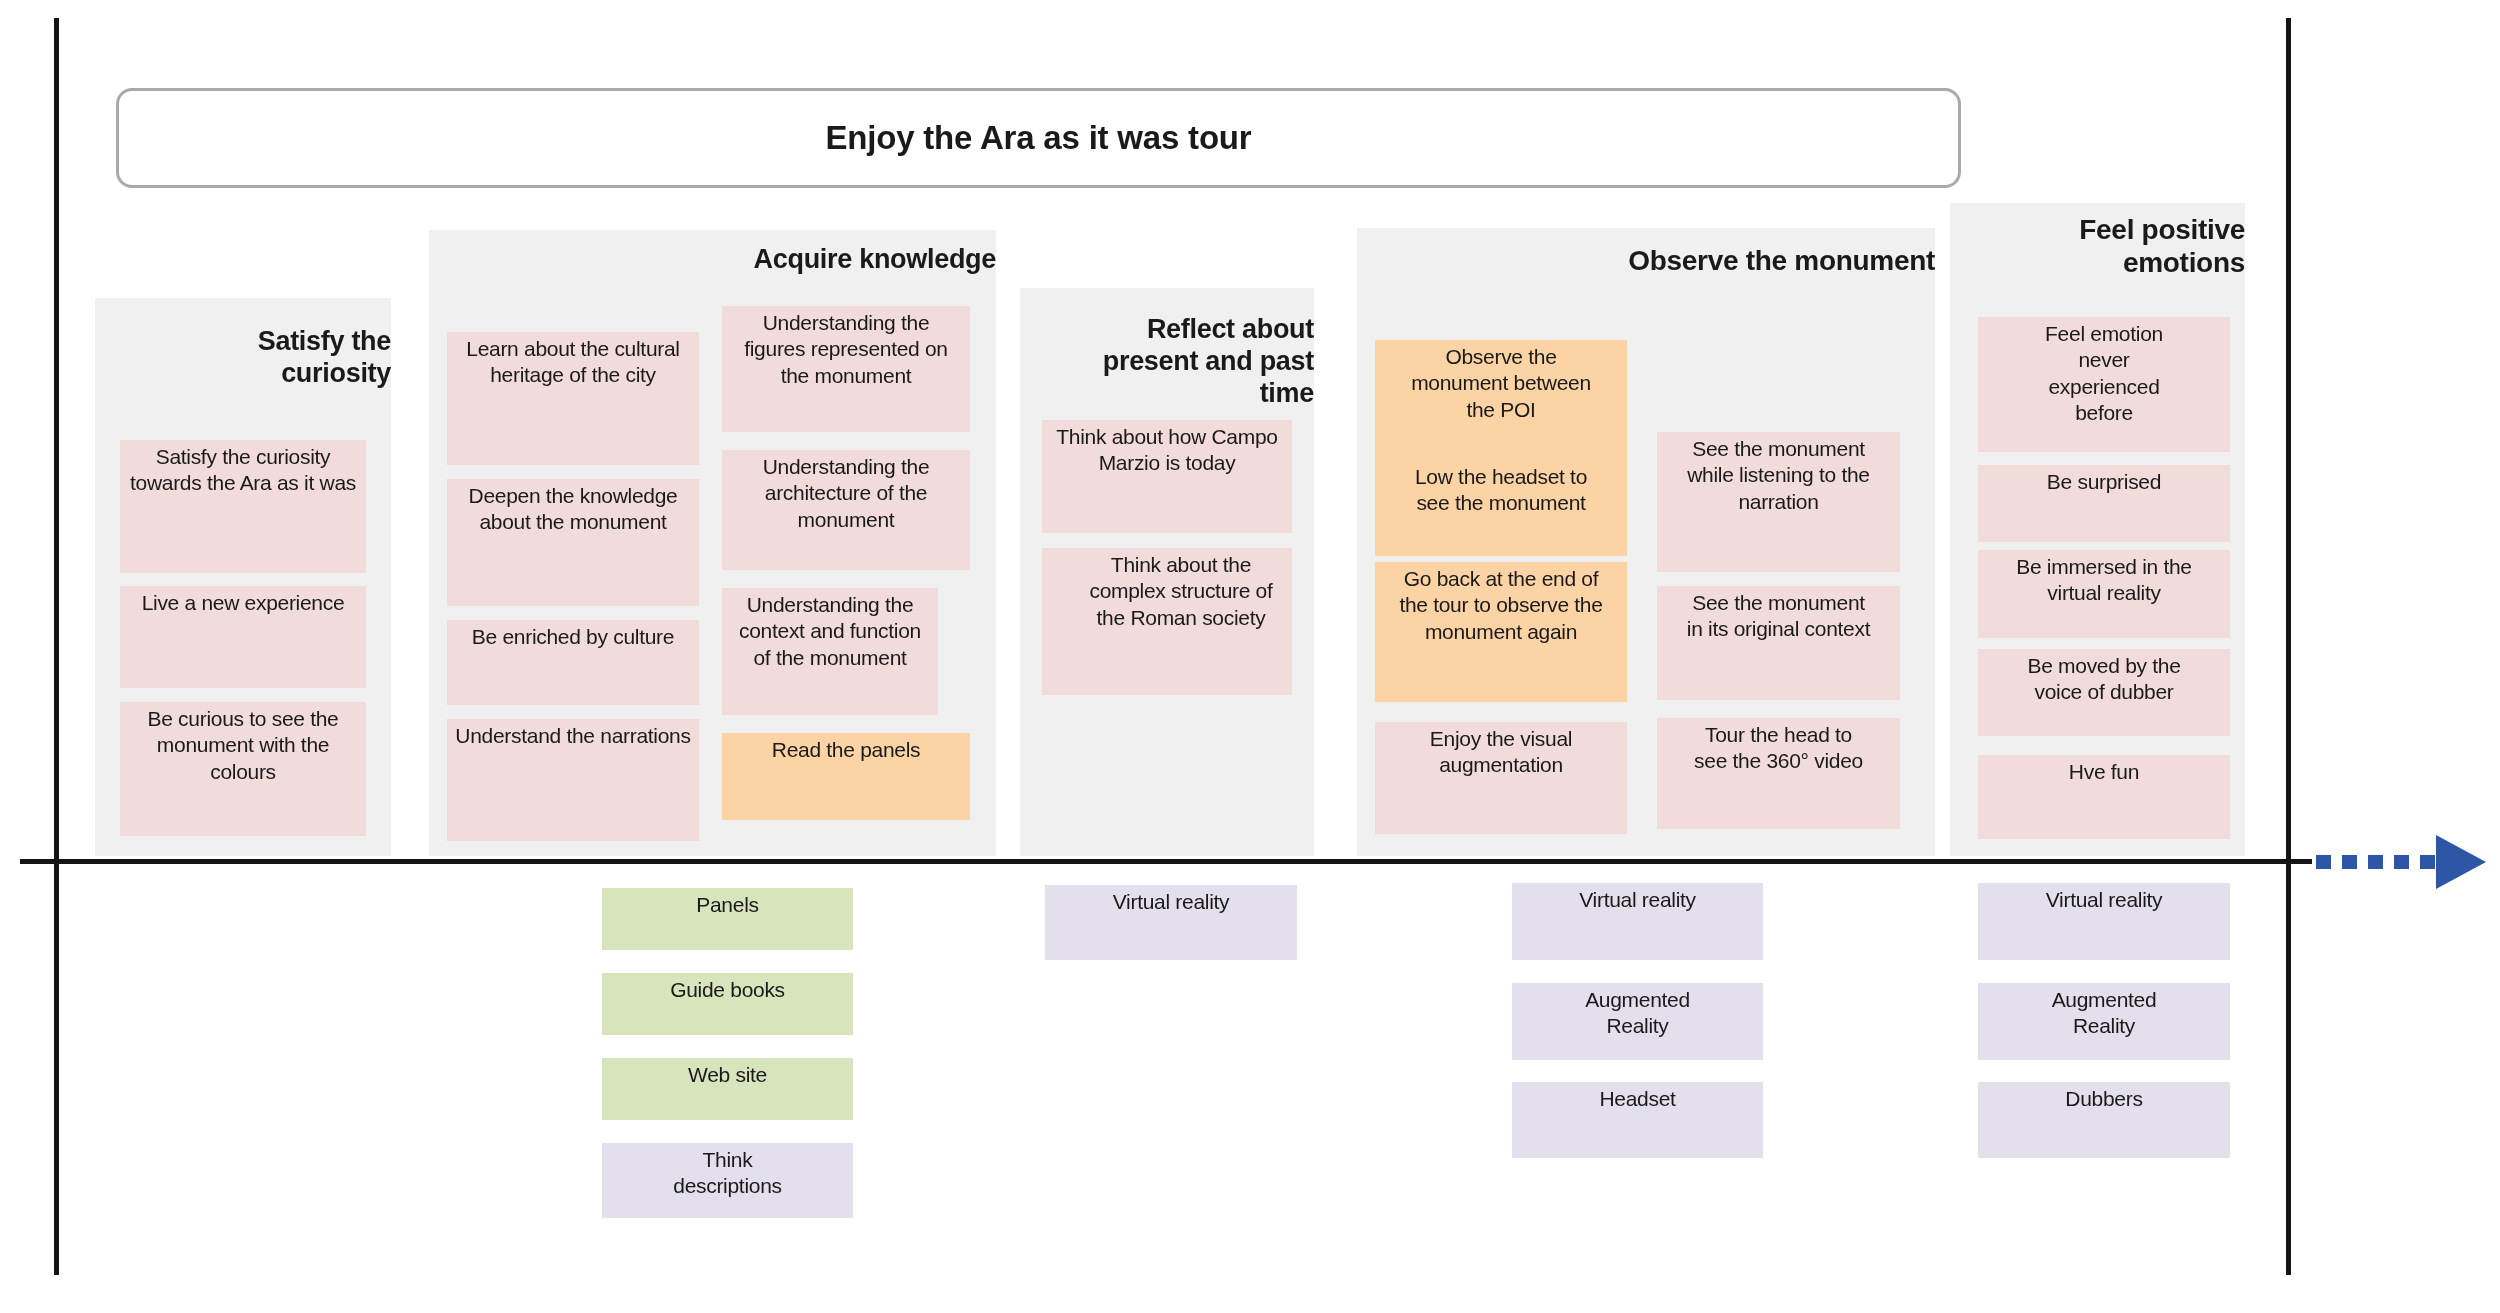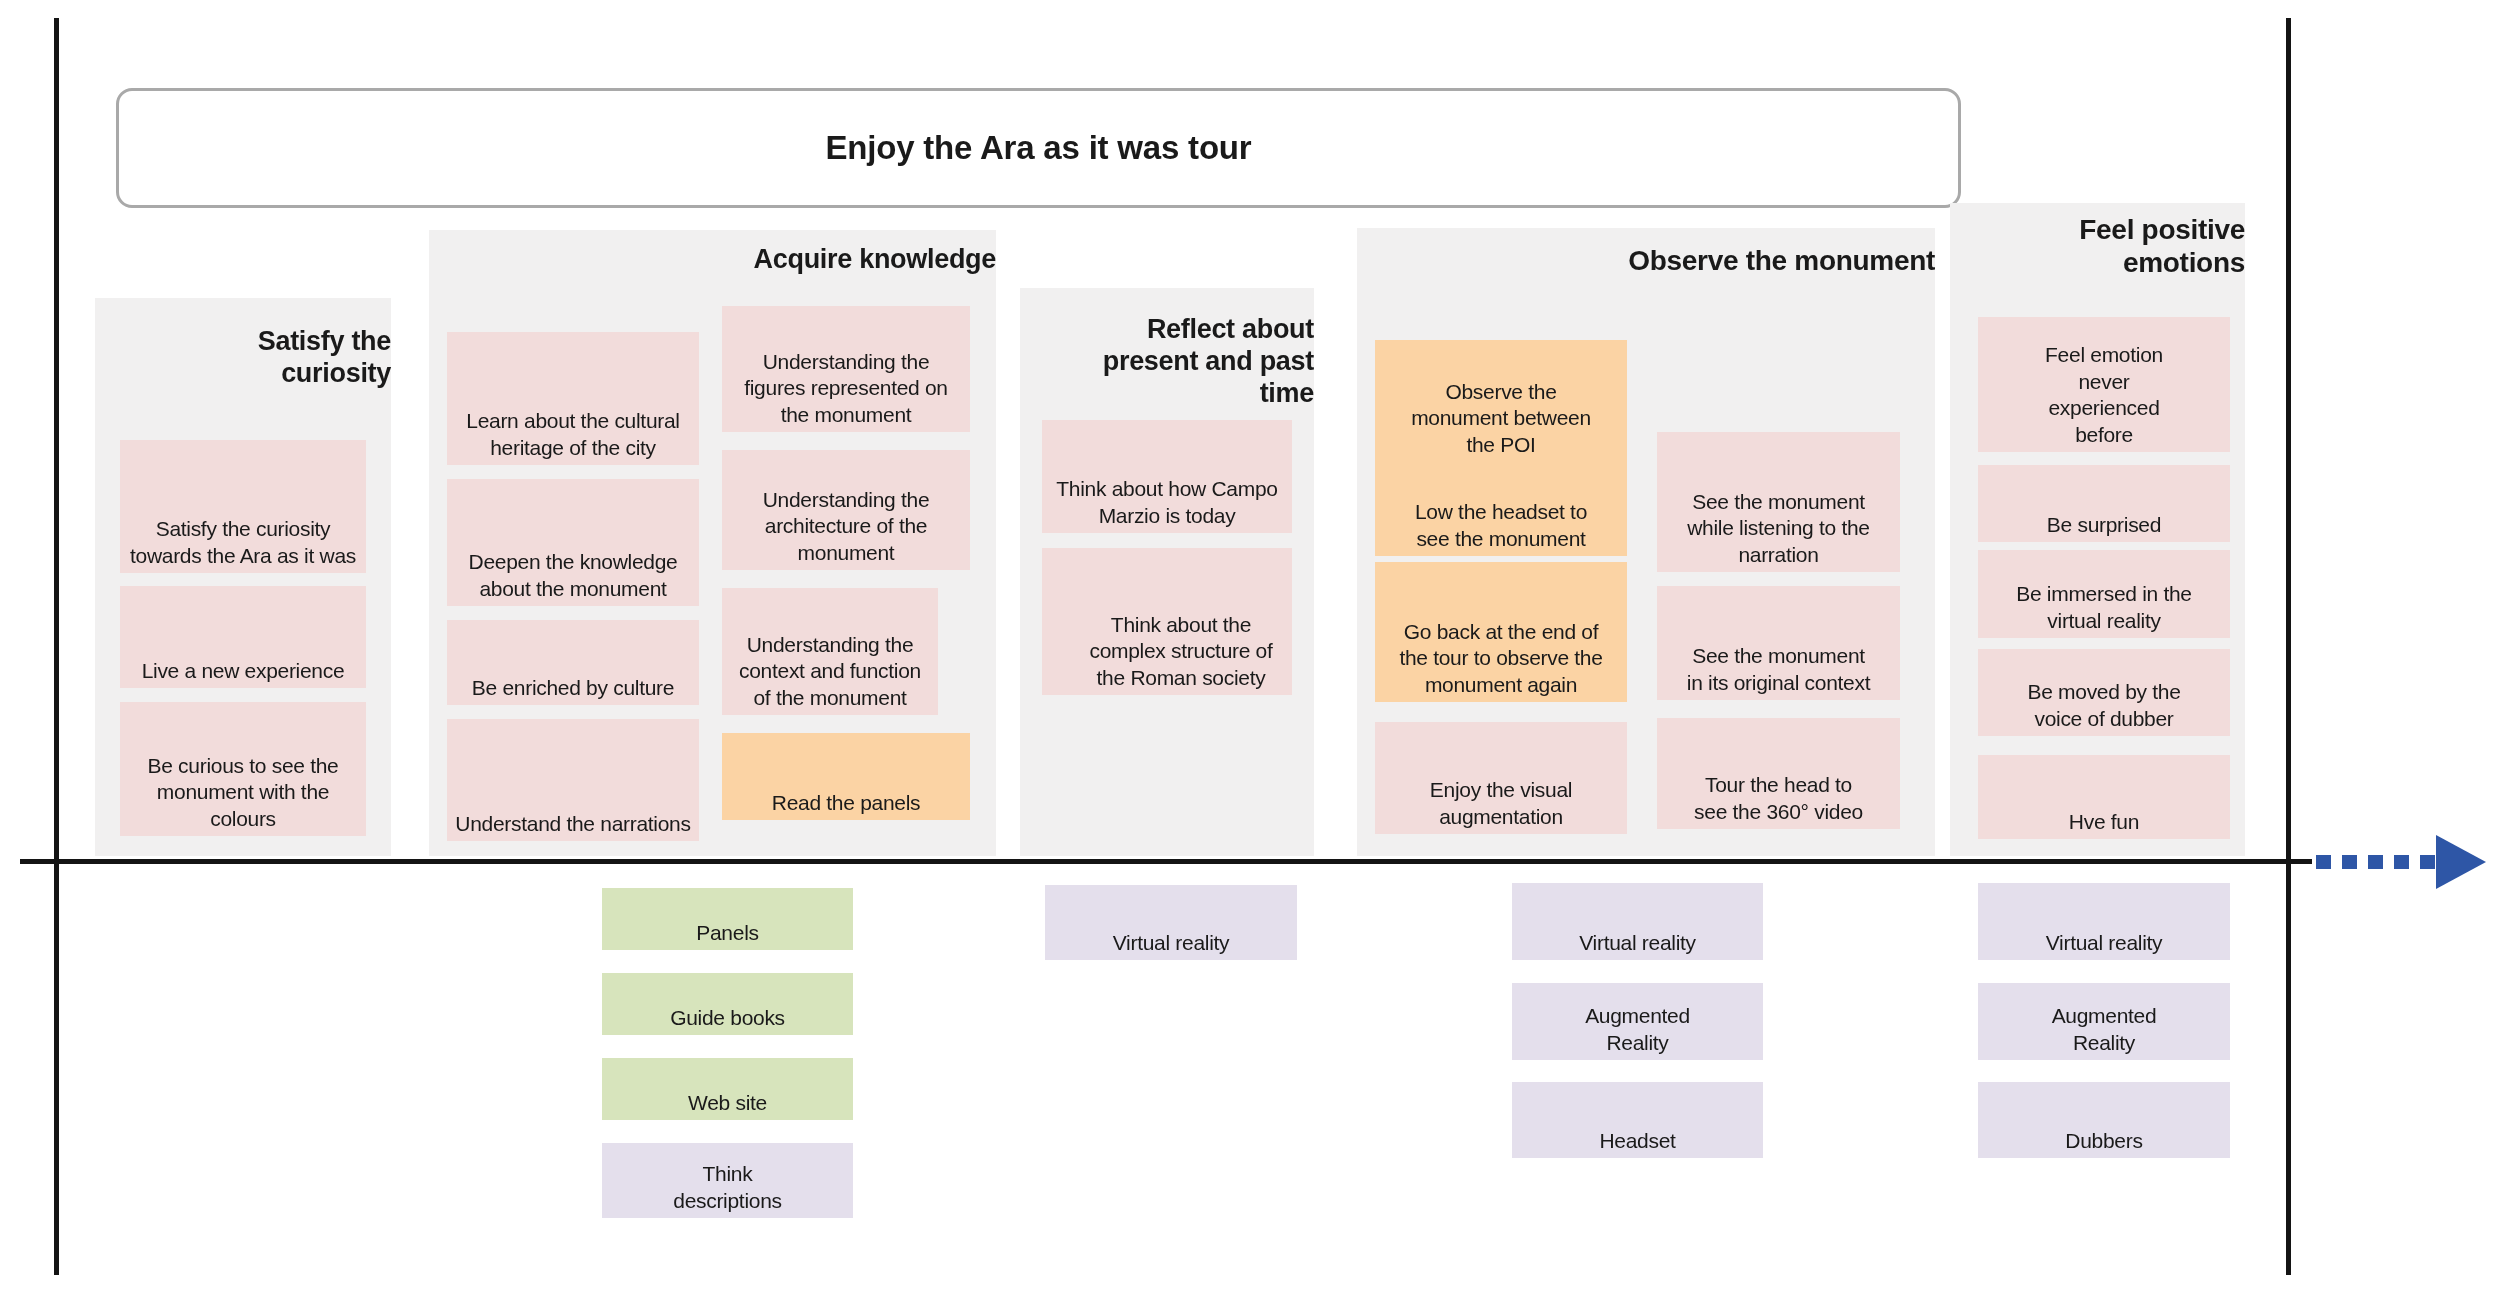--- a/index.html
+++ b/index.html
@@ -7,34 +7,34 @@
     position:relative;width:2500px;height:1313px;background:#ffffff;overflow:hidden;
     font-family:"Liberation Sans", sans-serif;color:#1a1a1a;
   }
   
   .vline{position:absolute;width:5px;background:#141414;}
   .vline.left{left:54px;top:18px;height:1257px;}
   .vline.right{left:2286px;top:18px;height:1257px;}
   .hline{position:absolute;left:20px;top:859px;width:2292px;height:5px;background:#141414;}
   
   .title-box{
-    position:absolute;left:116px;top:88px;width:1845px;height:120px;
+    position:absolute;left:116px;top:88px;width:1845px;height:100px;
     border:3px solid #a9a9a9;border-radius:16px;background:#ffffff;
     display:flex;align-items:center;justify-content:center;box-sizing:border-box;
   }
   .title-box span{font-size:33px;font-weight:700;letter-spacing:-0.2px;}
   
   .panel{position:absolute;background:#f1f0f0;box-sizing:border-box;}
   .panel h2{
     margin:0;font-size:27px;font-weight:700;text-align:right;letter-spacing:-0.3px;
     line-height:1.18;position:absolute;left:0;right:0;
   }
   .panel h2 .inner{display:inline-block;}
   .card{
-    position:absolute;display:flex;align-items:flex-end;justify-content:center;
+    position:absolute;display:flex;align-items:flex-start;justify-content:center;
     text-align:center;font-size:21px;line-height:1.26;letter-spacing:-0.3px;
     padding:4px 8px;box-sizing:border-box;
   }
   .pink{background:#f2dcdb;}
   .orange{background:#fbd3a4;}
   .green{background:#d7e4bc;}
   .lav{background:#e4dfec;}
   
   .arrow-dashes{
     position:absolute;left:2316px;top:855px;width:120px;height:14px;

